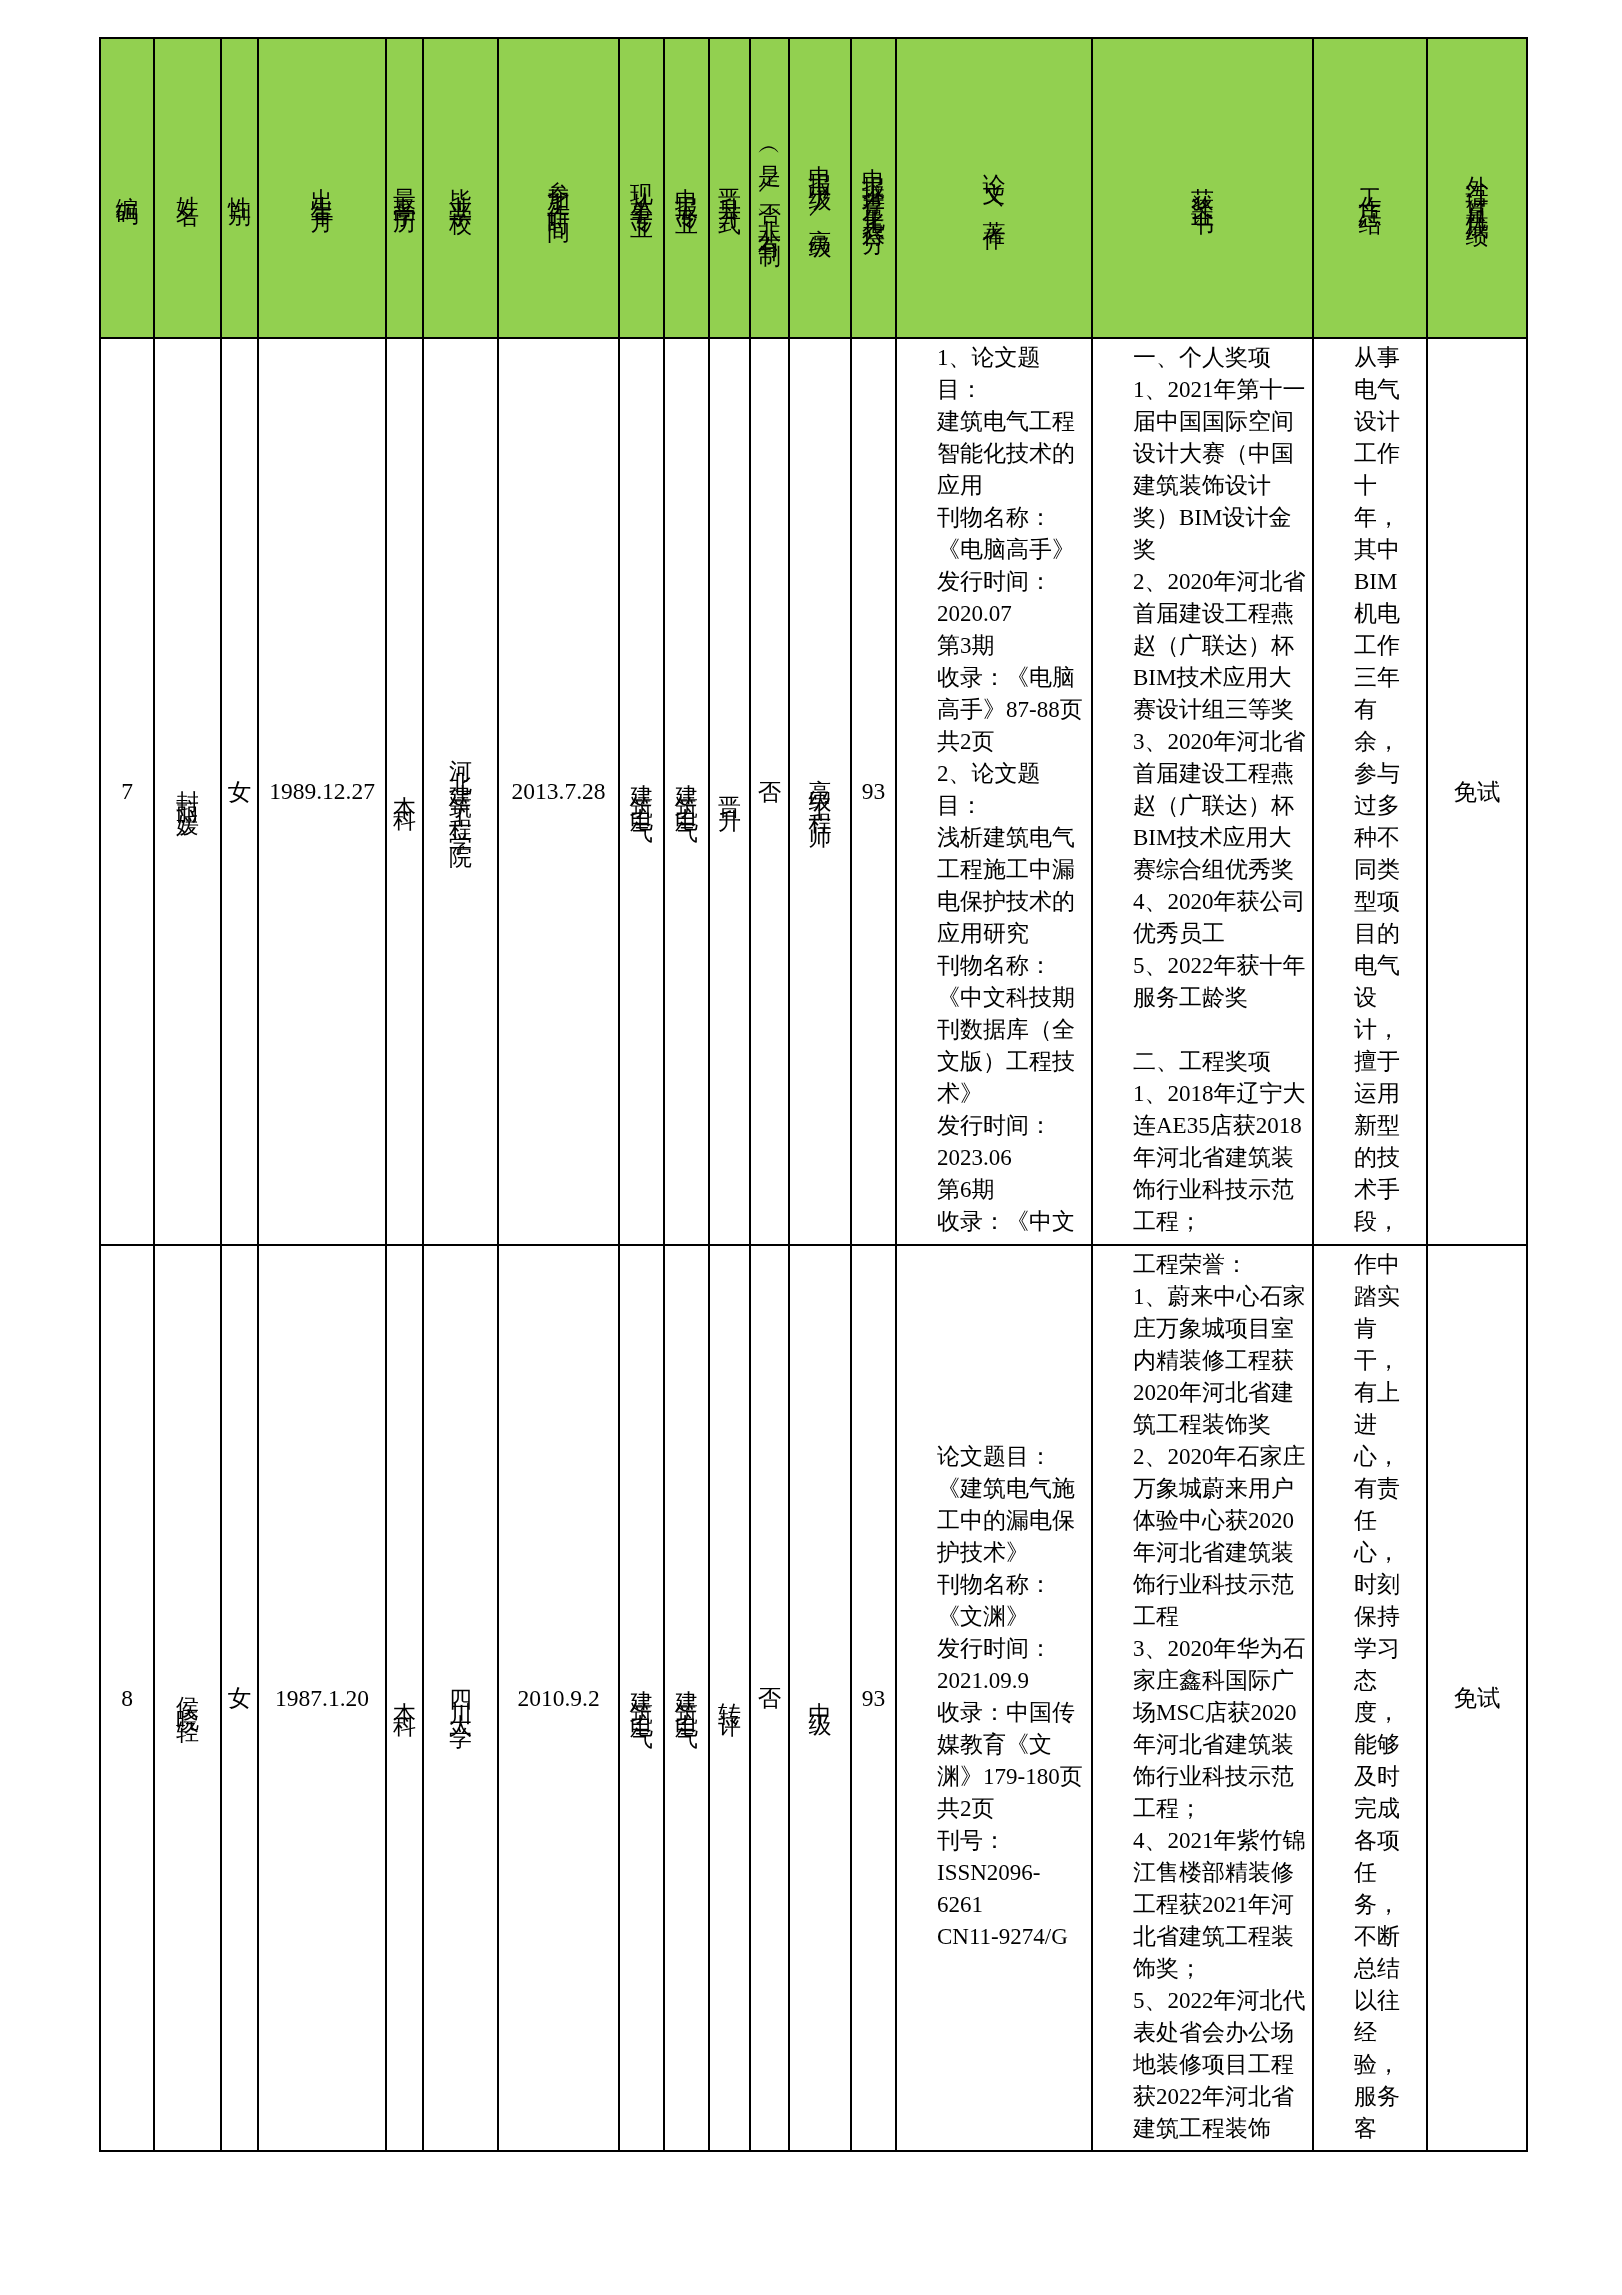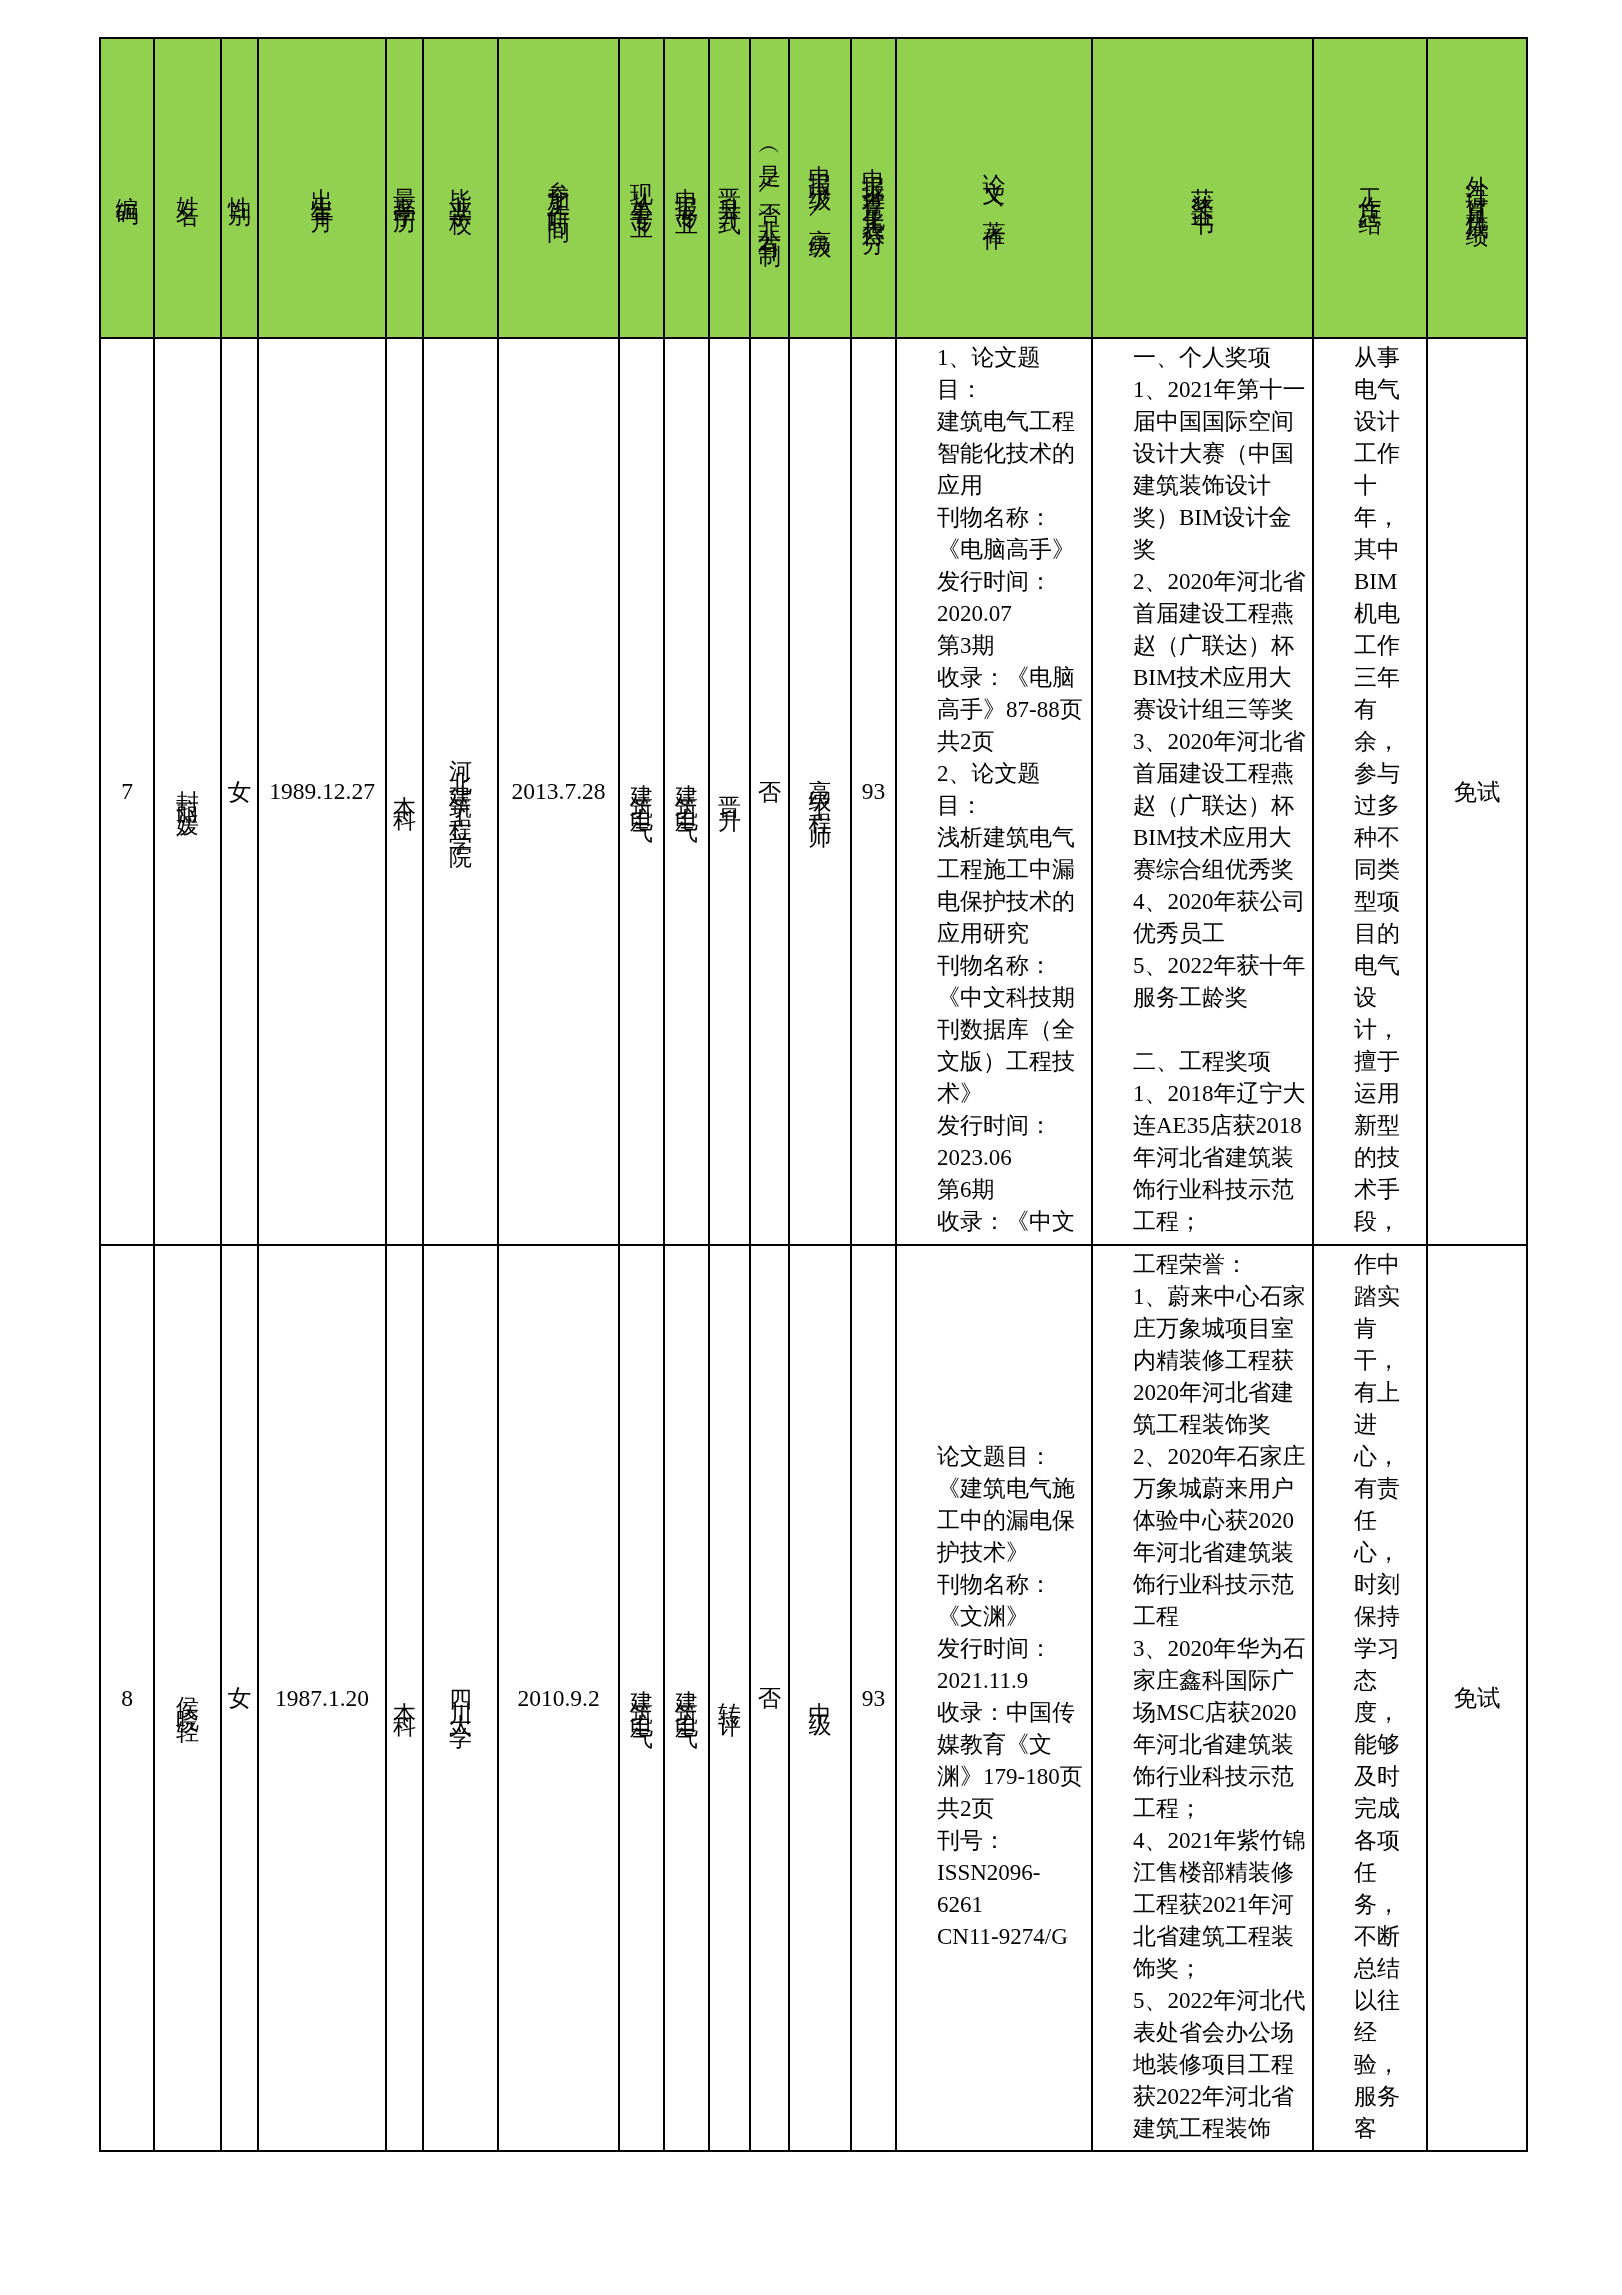--- a/index.html
+++ b/index.html
@@ -183,21 +183,21 @@
         <td class="vcell"><span class="v vd">建筑电气</span></td>
         <td class="vcell"><span class="v vd">转评</span></td>
         <td class="hz">否</td>
         <td class="vcell"><span class="v vd">中级</span></td>
         <td class="hz">93</td>
         <td class="txt mid">
             <div class="flow">
               <div class="t">论文题目：《建筑电气施工中的漏电保护技术》
 刊物名称：《文渊》
 发行时间：
-2021.11.9
+2021.09.9
 收录：中国传媒教育《文渊》179-180页共2页
 刊号：
 ISSN2096-6261
 CN11-9274/G</div>
             </div>
           </td>
         <td class="txt">
             <div class="flow">
               <div class="t">工程荣誉：
 1、蔚来中心石家庄万象城项目室内精装修工程获2020年河北省建筑工程装饰奖

